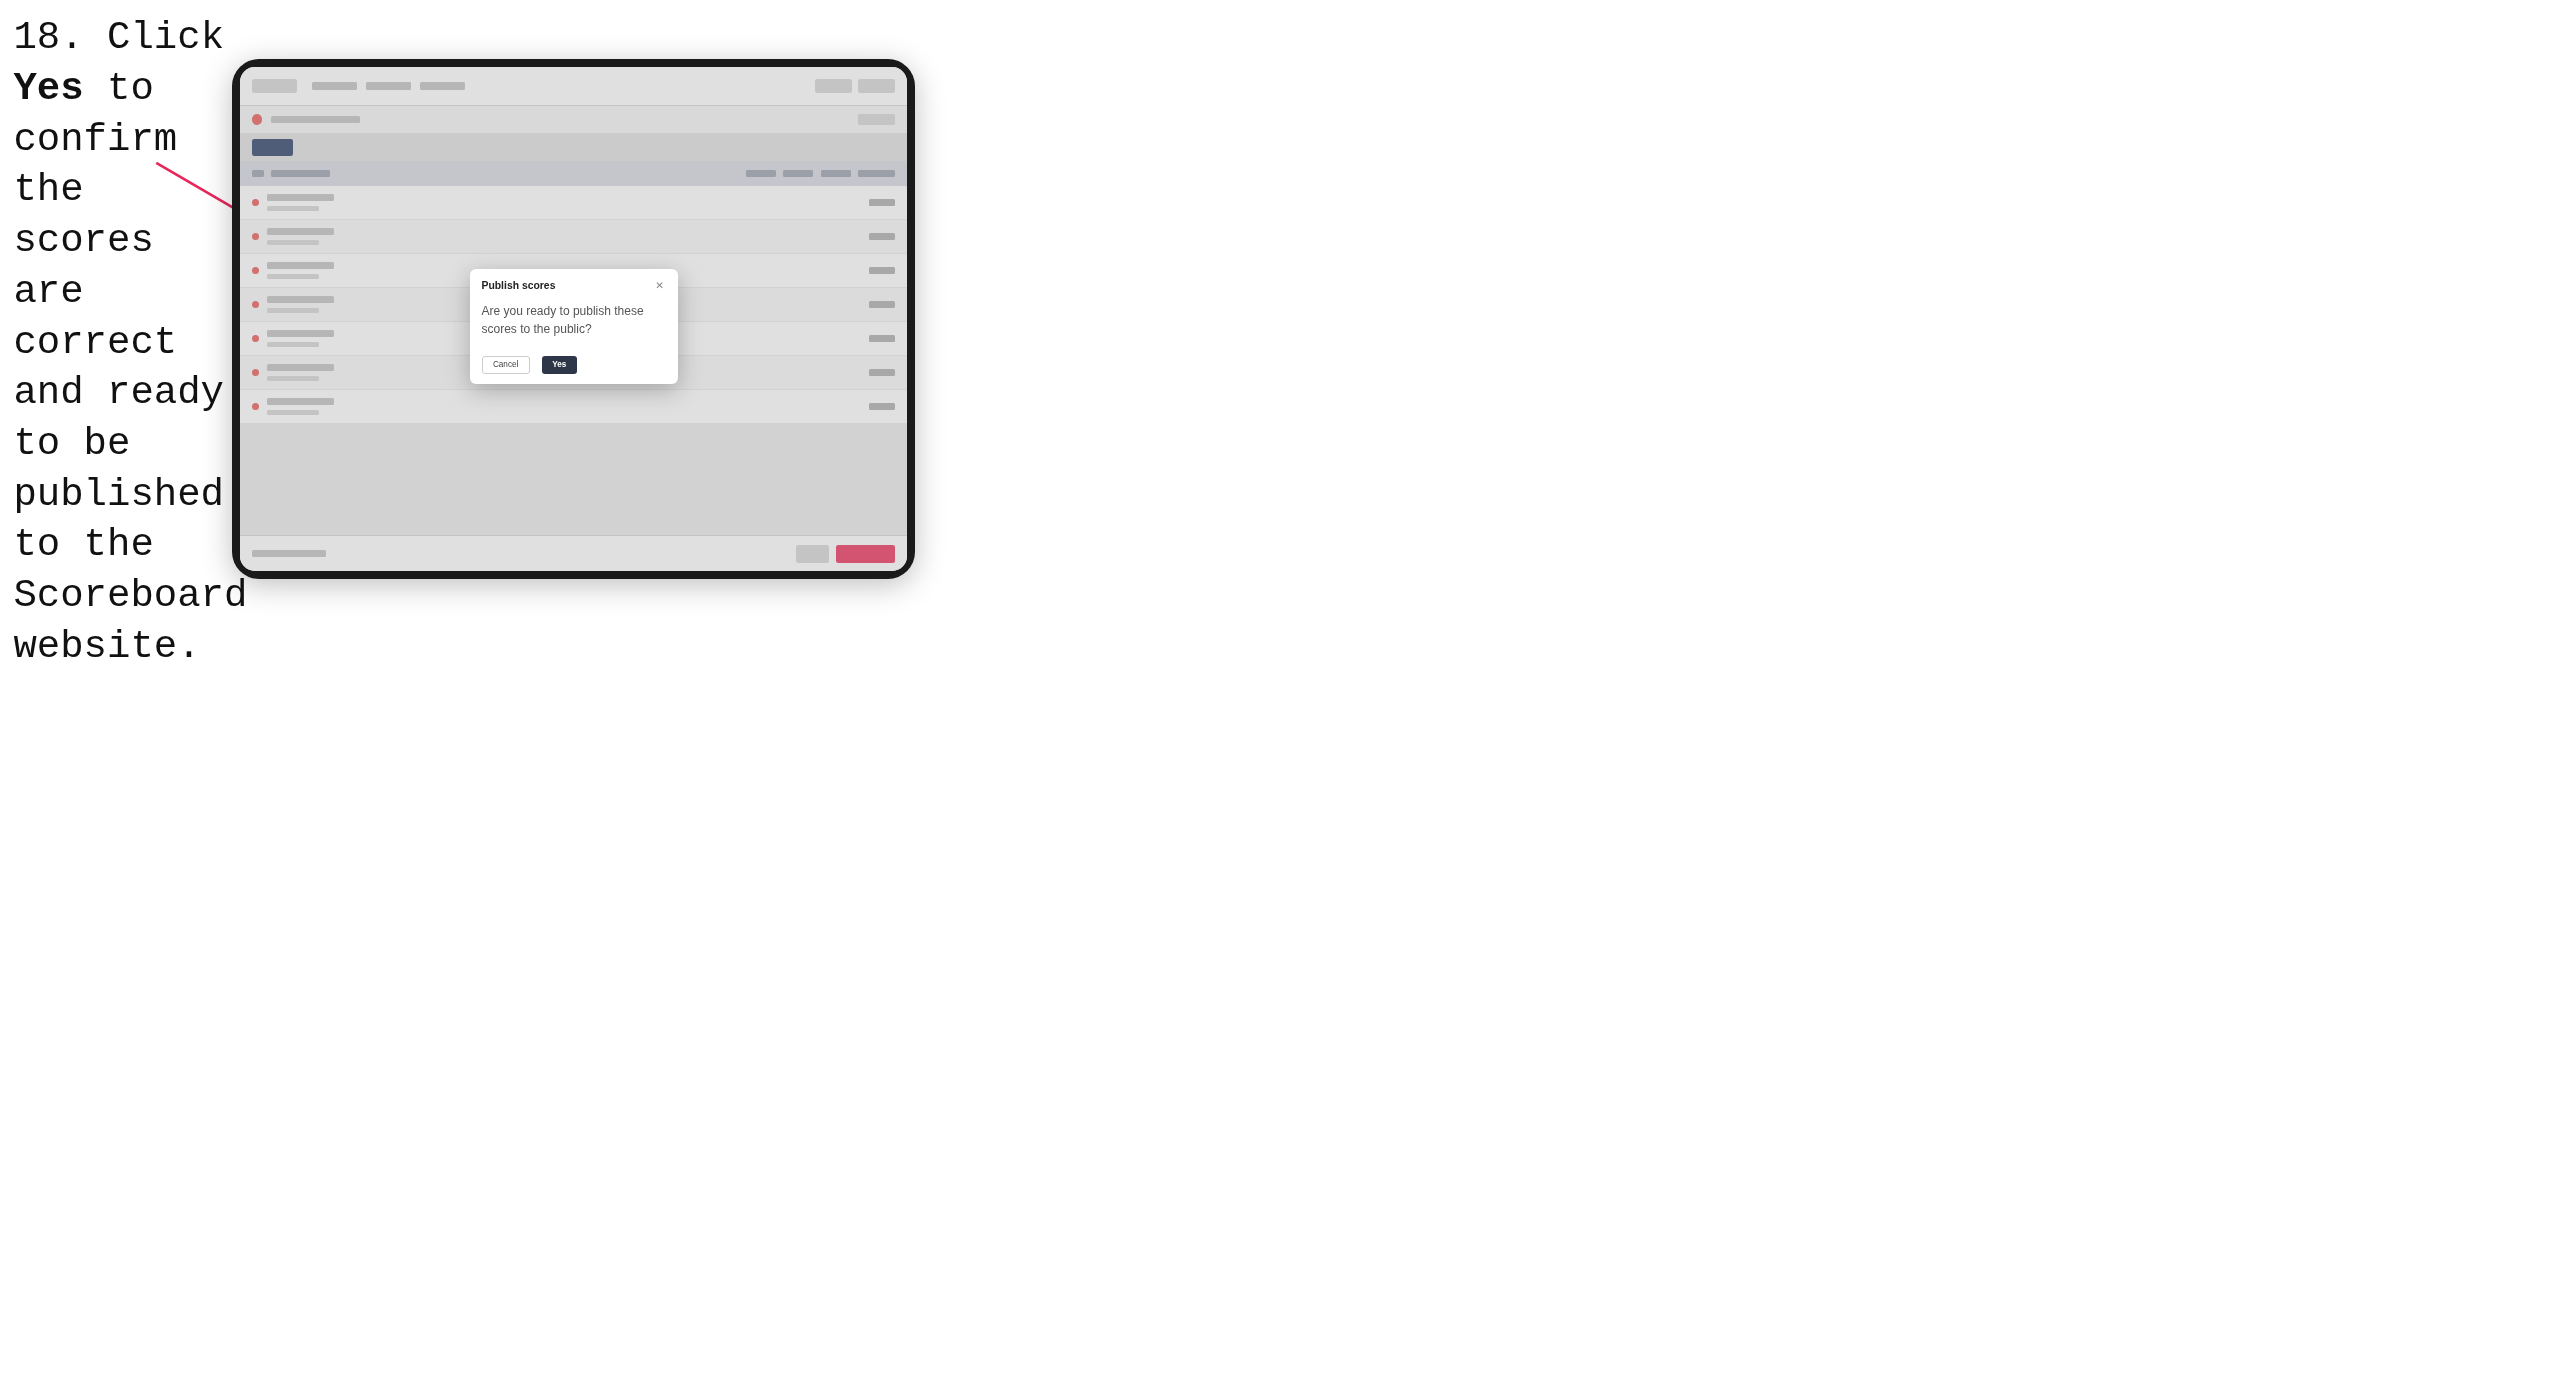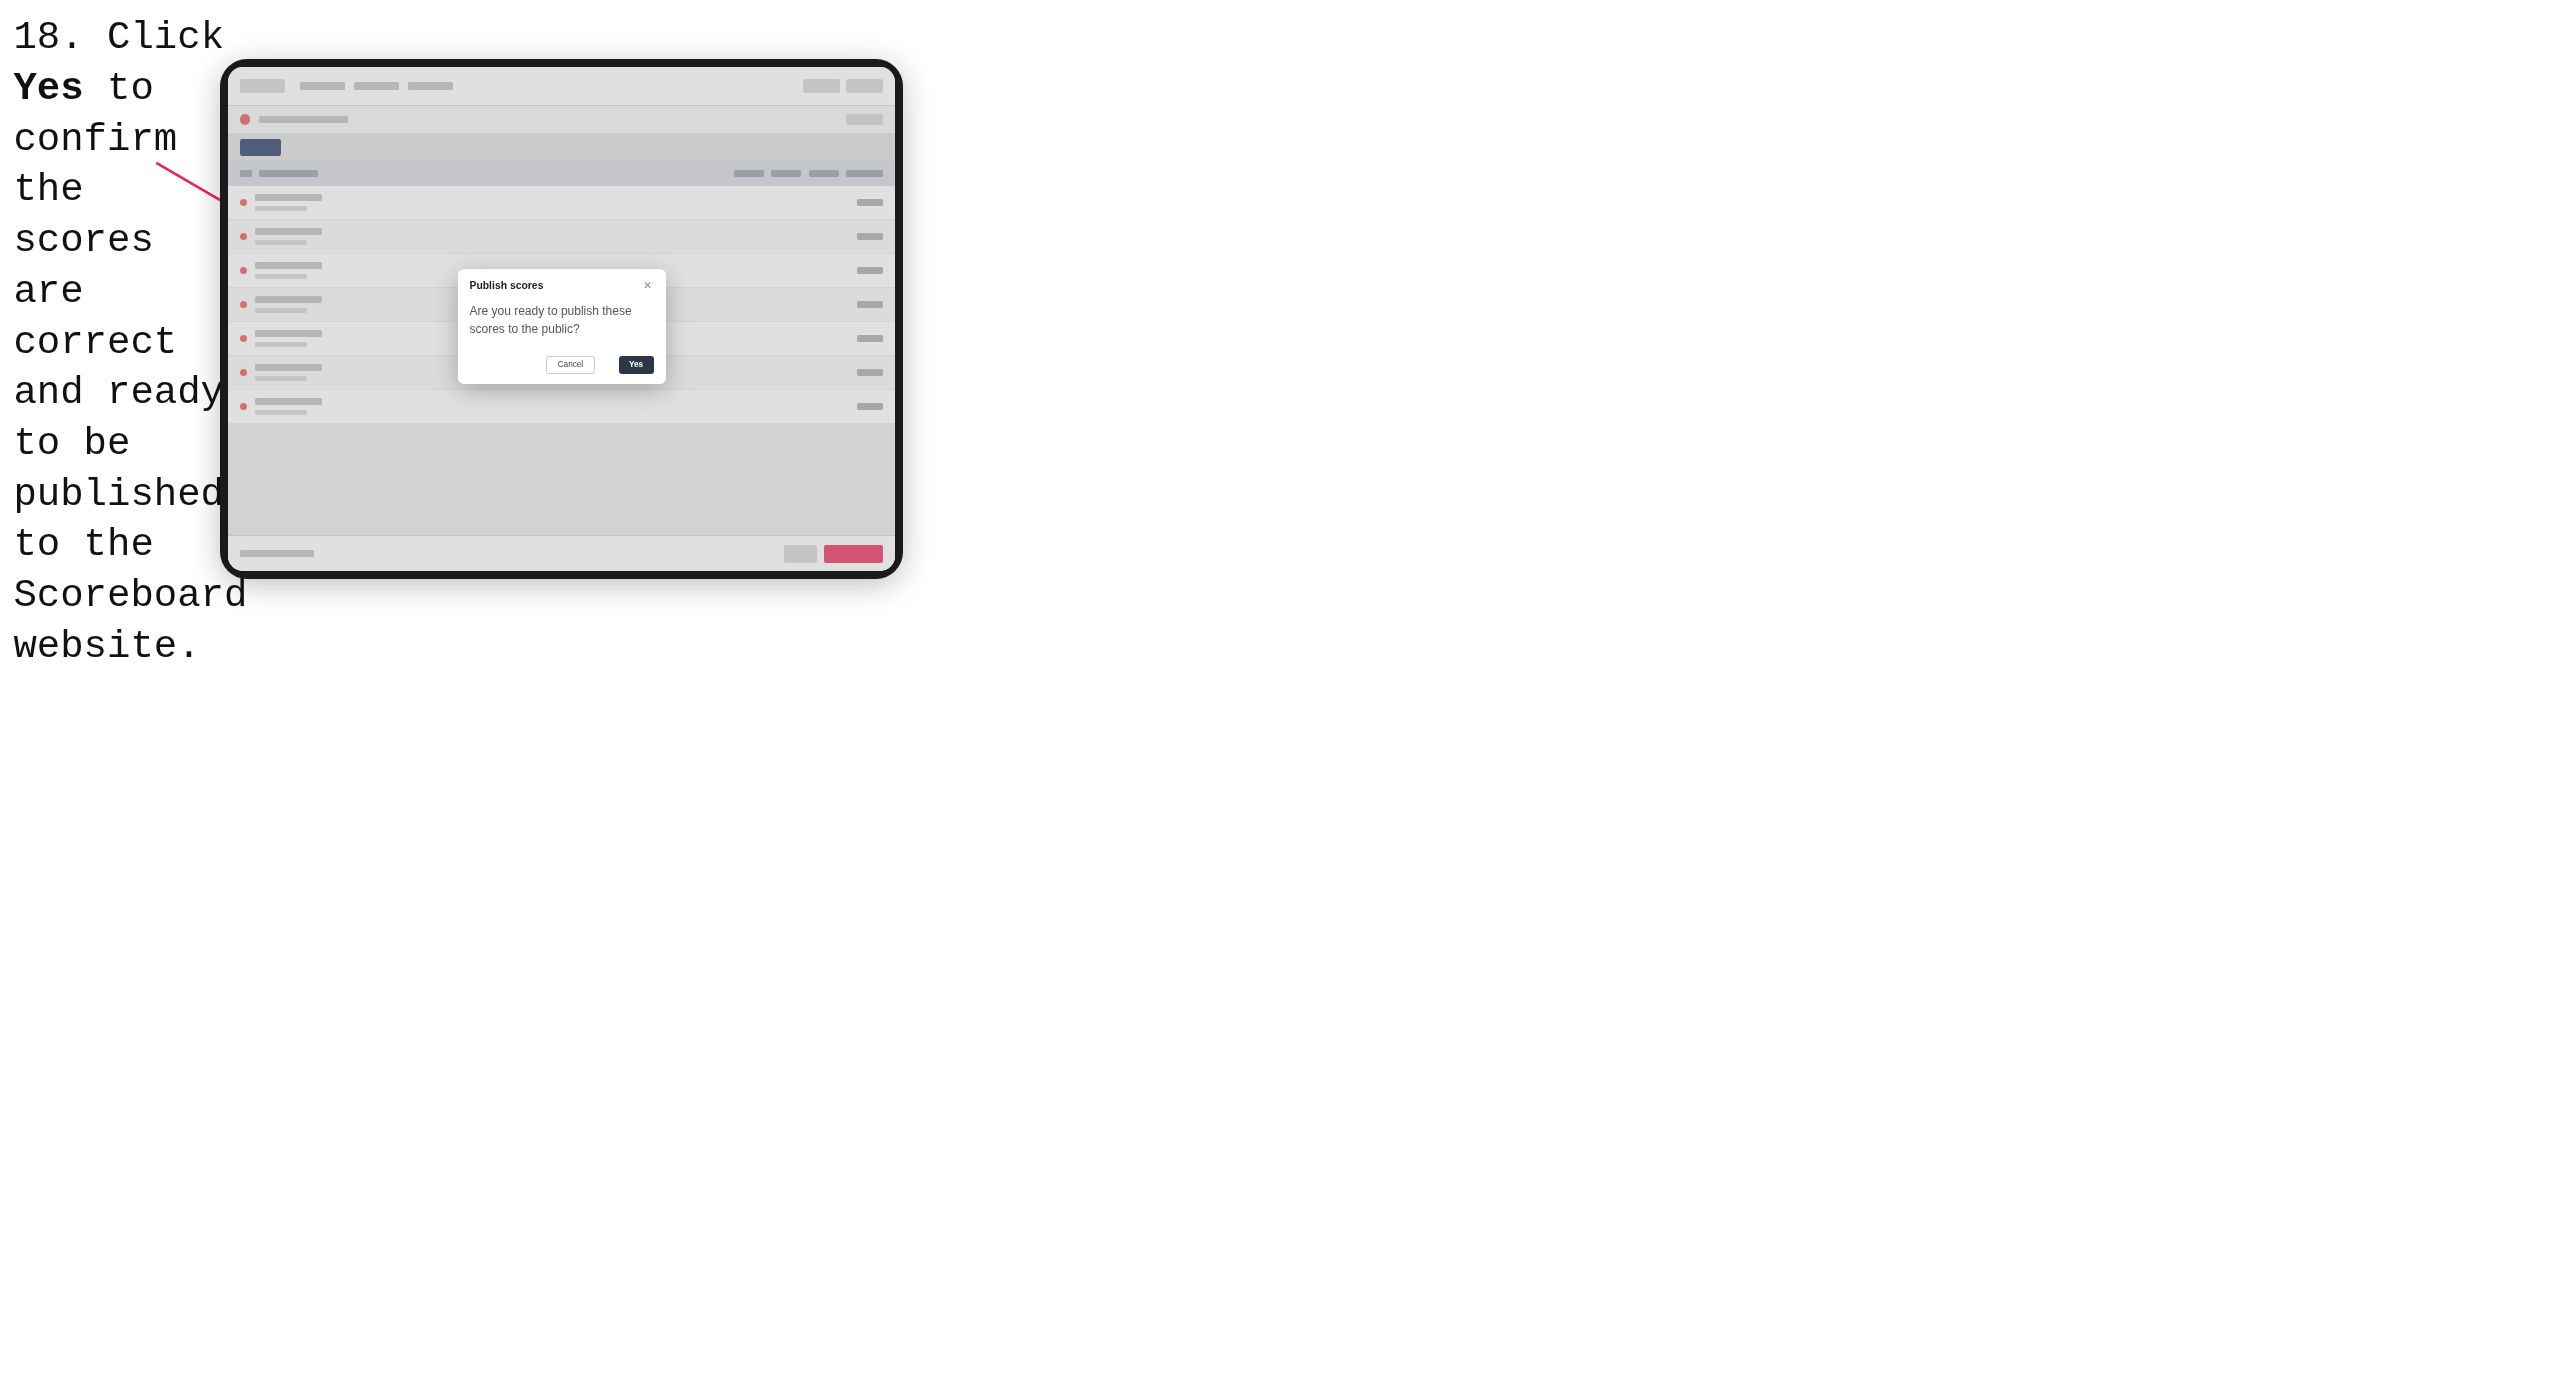--- a/index.html
+++ b/index.html
@@ -26,21 +26,21 @@
       font-family: Liberation Mono, monospace;
     }
 
     .instruction-text strong {
       font-weight: 700;
     }
 
     
     .tablet-device {
       position: absolute;
-      left: 220px;
+      left: 232px;
       top: 59px;
       width: 683px;
       height: 520px;
       background: #1a1a1a;
       border-radius: 27px;
       padding: 8px;
       box-shadow: 0 6px 30px rgba(0,0,0,0.25);
     }
 
     .tablet-screen {
@@ -335,22 +335,21 @@
     }
 
     .modal-question {
       font-size: 12px;
       color: #555555;
       line-height: 1.5;
     }
 
     .modal-footer {
       display: flex;
-      justify-content: flex-end;
-      gap: 24px;
+      gap: 12px;
       padding: 6px 12px 10.4px 12px;
     }
 
     .btn-cancel {
       padding: 3.7px 10.4px;
       font-size: 8.2px;
       border: 0.7px solid #cccccc;
       border-radius: 3px;
       background: #ffffff;
       color: #444444;

